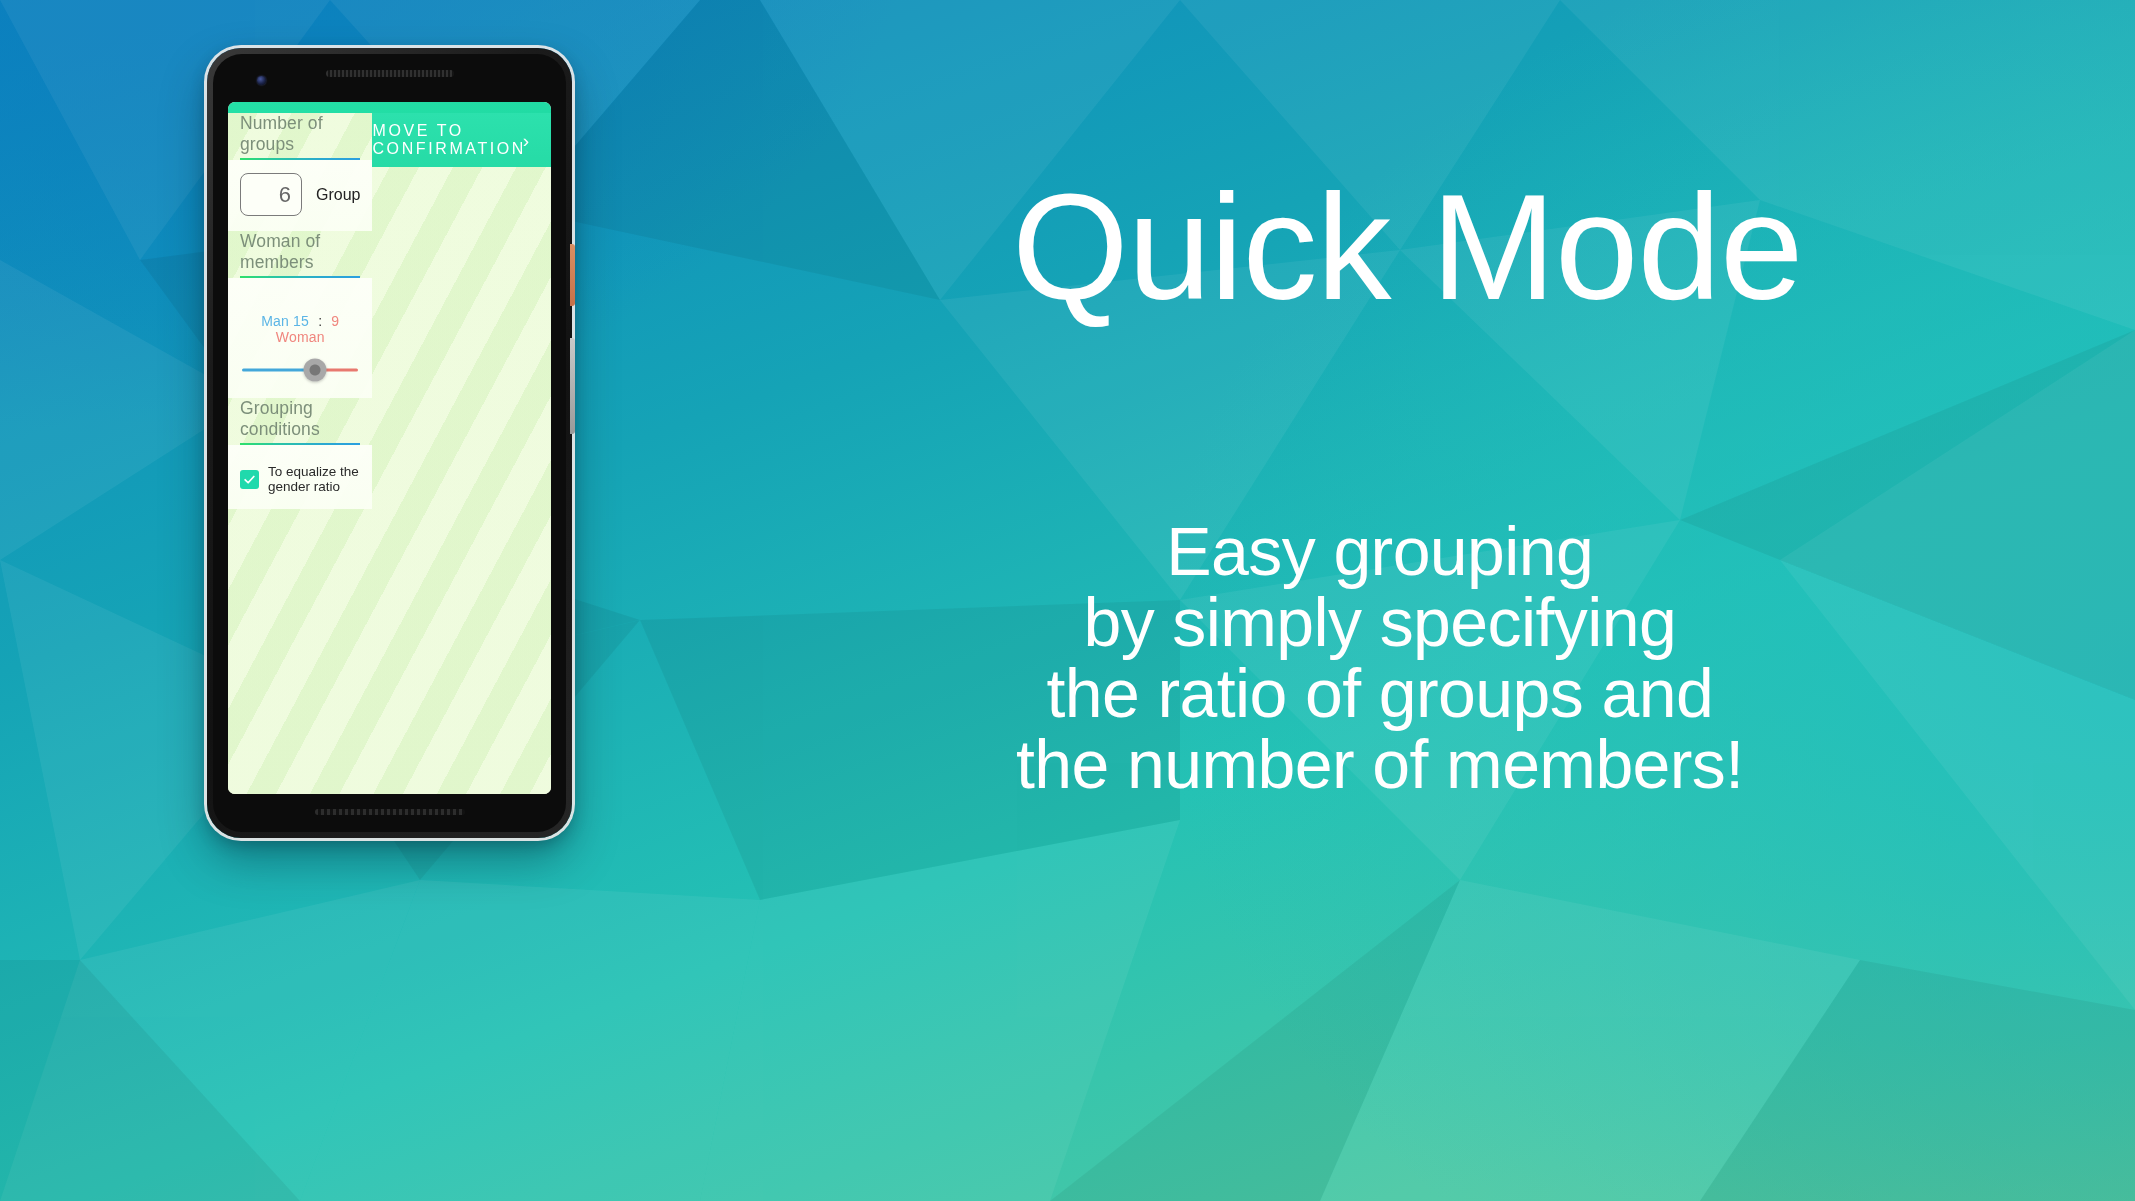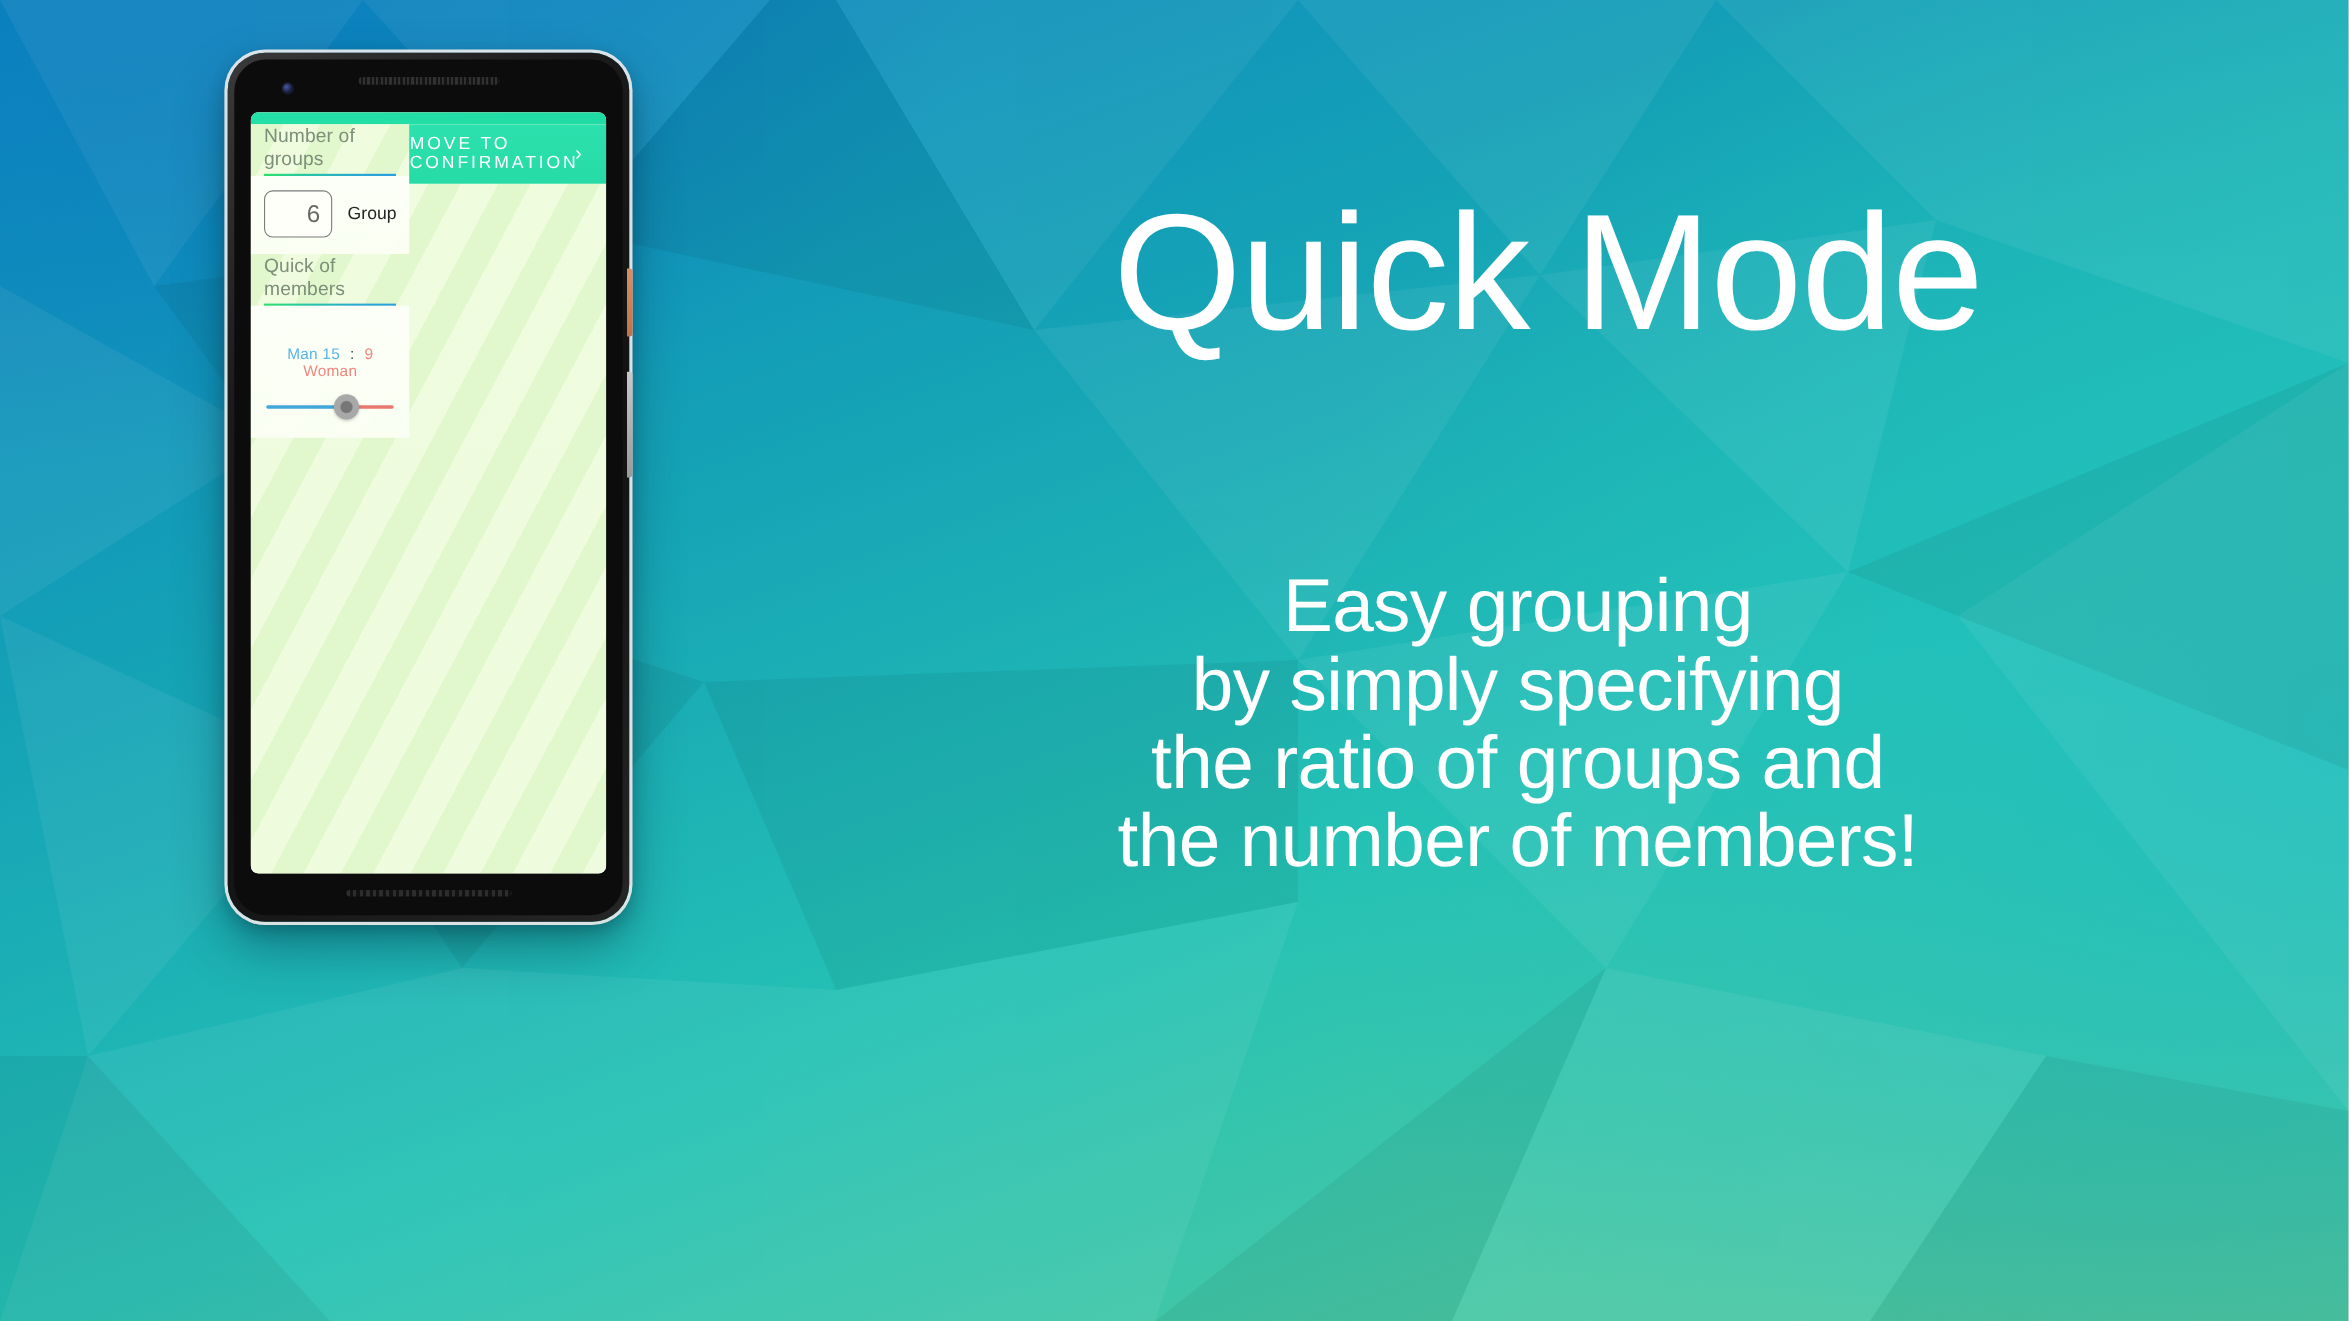--- a/index.html
+++ b/index.html
@@ -217,40 +217,54 @@
             <div class="divider"></div>
             <div class="panel">
               <div class="row">
                 <div class="numbox">6</div>
                 <div class="unit">Group</div>
               </div>
             </div>
           </div>
 
           <div>
-            <div class="section-title">Quick of members</div>
+            <div class="section-title">Woman of members</div>
             <div class="divider"></div>
             <div class="panel">
 
               <div class="ratio">
                 <span class="man">Man</span>
                 <span class="man">15</span>
                 <span class="colon">:</span>
                 <span class="woman">9</span>
                 <span class="woman">Woman</span>
               </div>
 
               <div class="slider">
                 <div class="track track-left" style="width: 62%;"></div>
                 <div class="track track-right" style="width: 38%;"></div>
                 <div class="thumb" style="left: 62%;"></div>
               </div>
             </div>
           </div>
 
+          <div>
+            <div class="section-title">Grouping conditions</div>
+            <div class="divider"></div>
+            <div class="panel">
+              <div class="check-row">
+                <div class="cbox">
+                  <svg viewBox="0 0 24 24">
+                    <path d="M4 12.5 L9.5 18 L20 6.5" fill="none" stroke="#ffffff" stroke-width="3.2" stroke-linecap="round" stroke-linejoin="round"></path>
+                  </svg>
+                </div>
+                <div class="check-label">To equalize the gender ratio</div>
+              </div>
+            </div>
+          </div>
 
           <div class="spacer"></div>
         </div>
 
         <div class="cta">
           <span class="cta-text">MOVE TO CONFIRMATION</span>
           <span class="cta-arrow">›</span>
         </div>
       </div>
     </div>

